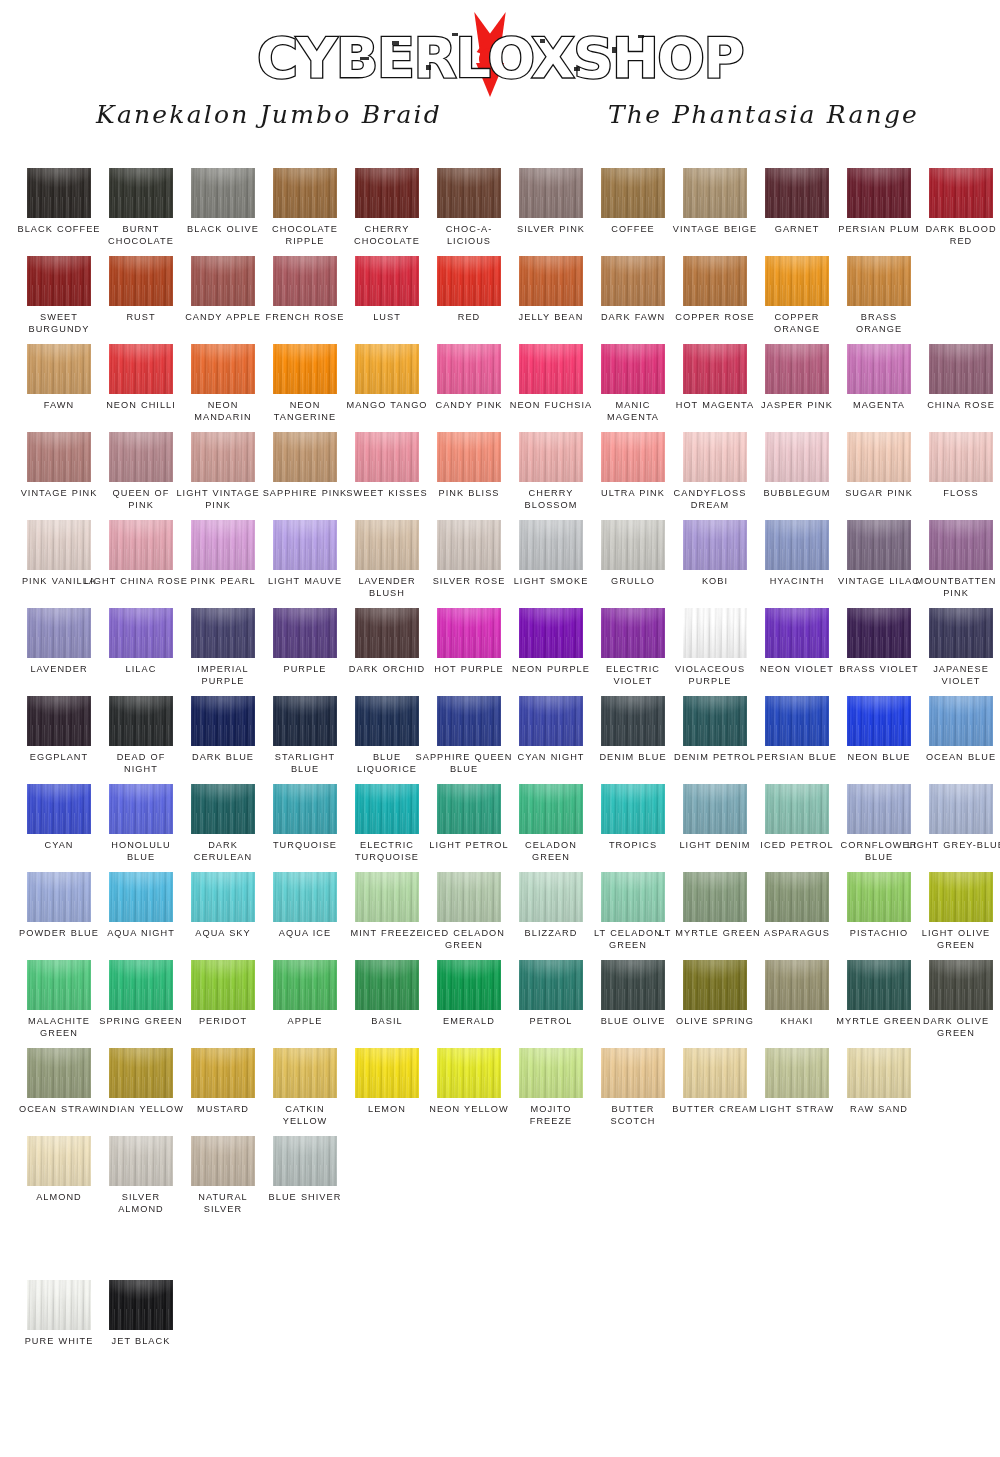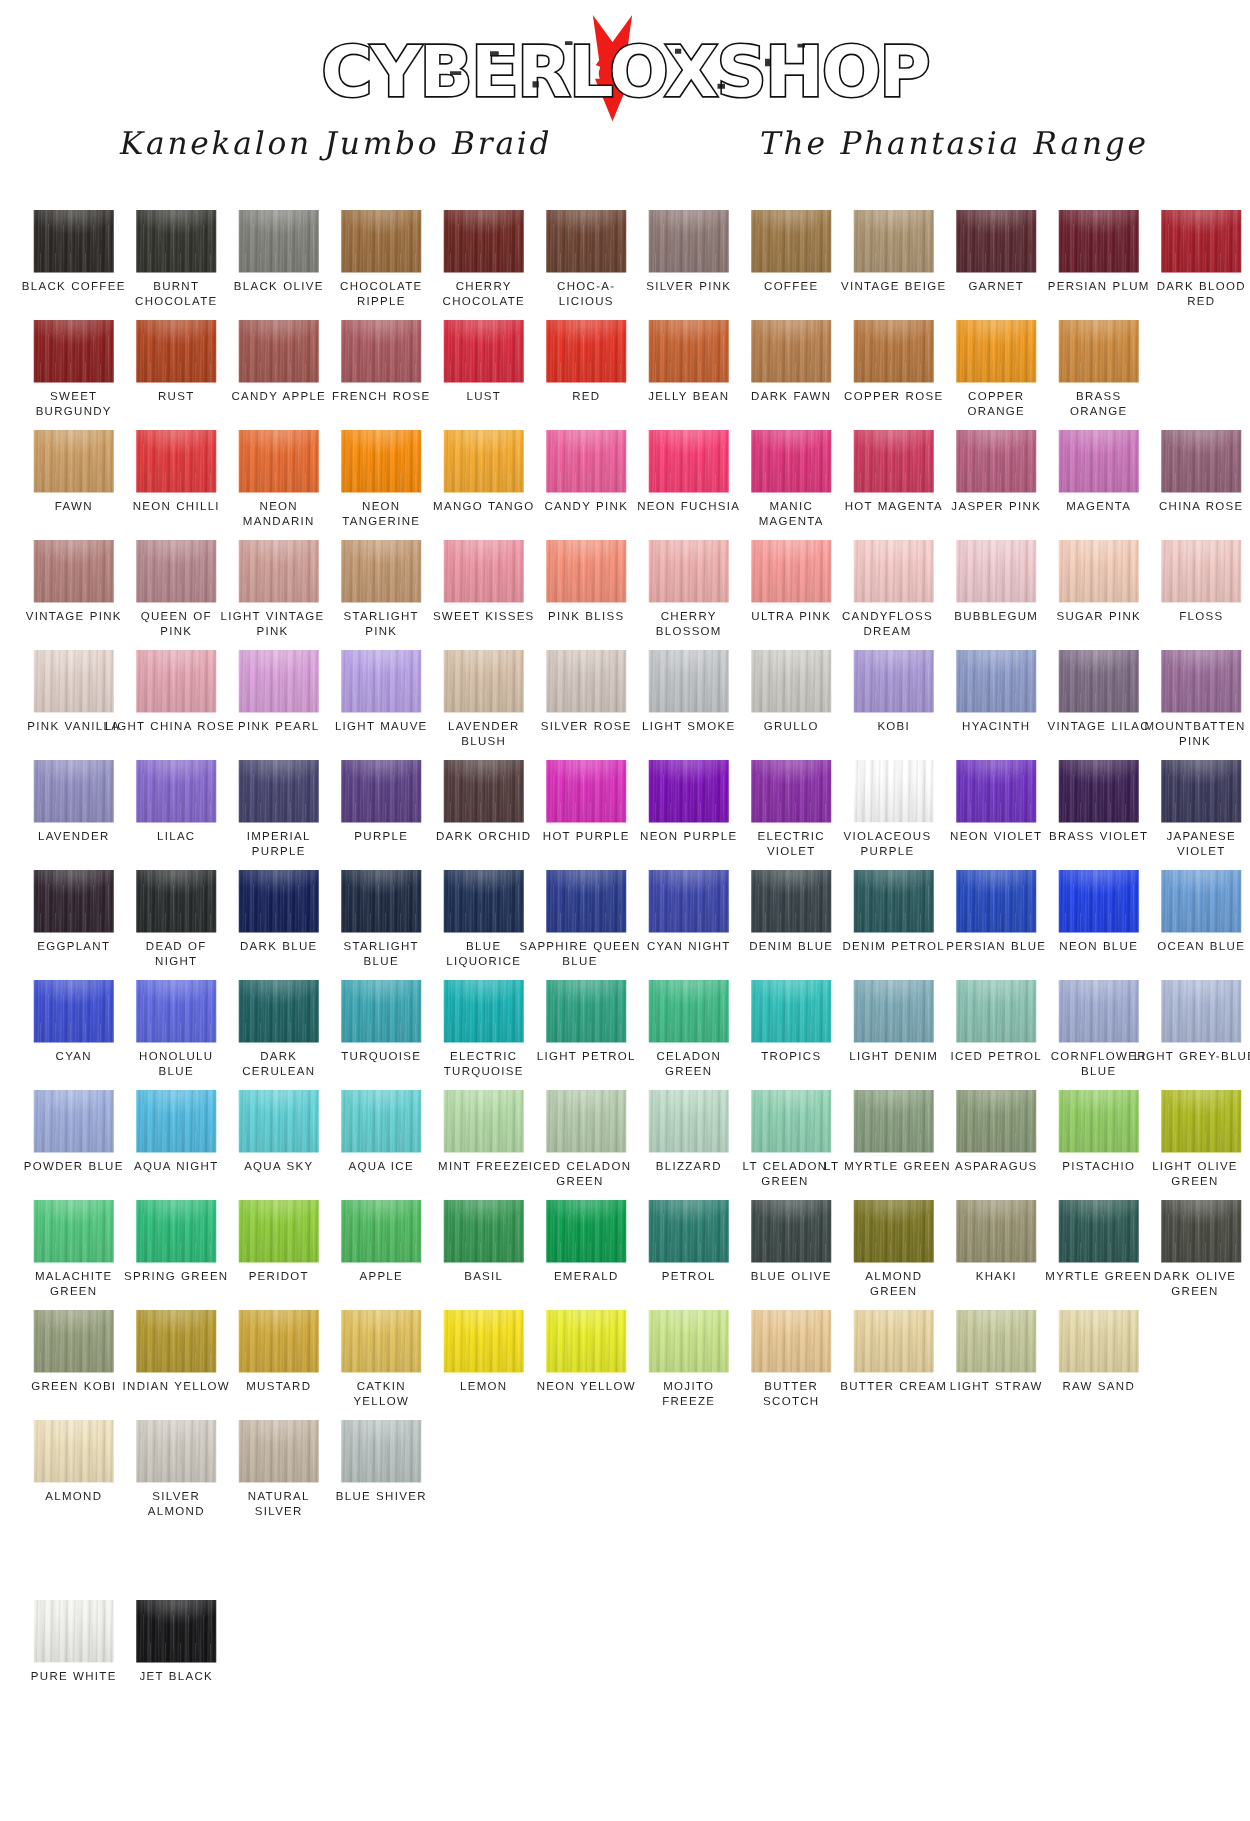--- a/index.html
+++ b/index.html
@@ -330,21 +330,21 @@
       <div class="cell">
         <div class="swatch" style="background: rgb(184, 138, 144);"></div>
         <div class="label">QUEEN OF PINK</div>
       </div>
       <div class="cell">
         <div class="swatch" style="background: rgb(210, 160, 153);"></div>
         <div class="label wide">LIGHT VINTAGE PINK</div>
       </div>
       <div class="cell">
         <div class="swatch" style="background: rgb(196, 154, 114);"></div>
-        <div class="label">STARLIGHT PINK</div>
+        <div class="label">SAPPHIRE PINK</div>
       </div>
       <div class="cell">
         <div class="swatch" style="background: rgb(239, 149, 164);"></div>
         <div class="label">SWEET KISSES</div>
       </div>
       <div class="cell">
         <div class="swatch" style="background: rgb(248, 145, 122);"></div>
         <div class="label">PINK BLISS</div>
       </div>
       <div class="cell">
@@ -650,39 +650,39 @@
       <div class="cell">
         <div class="swatch" style="background: rgb(42, 126, 112);"></div>
         <div class="label">PETROL</div>
       </div>
       <div class="cell">
         <div class="swatch" style="background: rgb(61, 74, 72);"></div>
         <div class="label">BLUE OLIVE</div>
       </div>
       <div class="cell">
         <div class="swatch" style="background: rgb(123, 117, 35);"></div>
-        <div class="label">ALMOND GREEN</div>
+        <div class="label">OLIVE SPRING</div>
       </div>
       <div class="cell">
         <div class="swatch" style="background: rgb(154, 149, 115);"></div>
         <div class="label">KHAKI</div>
       </div>
       <div class="cell">
         <div class="swatch" style="background: rgb(46, 90, 84);"></div>
         <div class="label">MYRTLE GREEN</div>
       </div>
       <div class="cell">
         <div class="swatch" style="background: rgb(74, 76, 67);"></div>
         <div class="label wide">DARK OLIVE GREEN</div>
       </div>
     </div>
     <div class="row">
       <div class="cell">
         <div class="swatch" style="background: rgb(151, 160, 126);"></div>
-        <div class="label">GREEN KOBI</div>
+        <div class="label">OCEAN STRAW</div>
       </div>
       <div class="cell">
         <div class="swatch" style="background: rgb(181, 154, 49);"></div>
         <div class="label">INDIAN YELLOW</div>
       </div>
       <div class="cell">
         <div class="swatch" style="background: rgb(211, 171, 59);"></div>
         <div class="label">MUSTARD</div>
       </div>
       <div class="cell">

